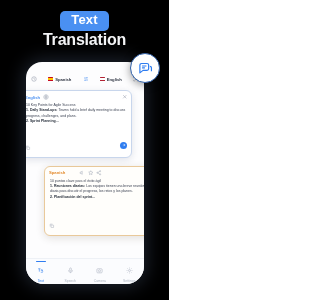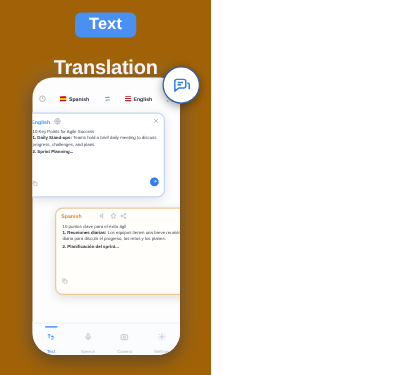--- a/index.html
+++ b/index.html
@@ -4,21 +4,21 @@
 <style>
   * { box-sizing: border-box; margin: 0; padding: 0; }
   html, body {
     width: 169px; height: 300px;
     overflow: hidden;
     font-family: "Liberation Sans", sans-serif;
   }
   #stage {
     position: relative;
     width: 169px; height: 300px;
-    background: #a16207;
+    background: #000000;
     overflow: hidden;
   }
 
   
   .headline-wrap {
     position: absolute;
     top: 10px; left: 0; right: 0;
     text-align: center;
     z-index: 40;
   }
@@ -27,21 +27,21 @@
     background: #4a90f2;
     color: #ffffff;
     font-weight: bold;
     font-size: 13px;
     letter-spacing: .2px;
     padding: 2px 11px 3px 11px;
     border-radius: 5px;
     line-height: 1.15;
   }
   .headline2 {
-    margin-top: 16px;
+    margin-top: 0;
     color: #f3f4f6;
     font-weight: bold;
     font-size: 16px;
     letter-spacing: -.2px;
   }
 
   
   .phone {
     position: absolute;
     left: 26px; top: 62px;

